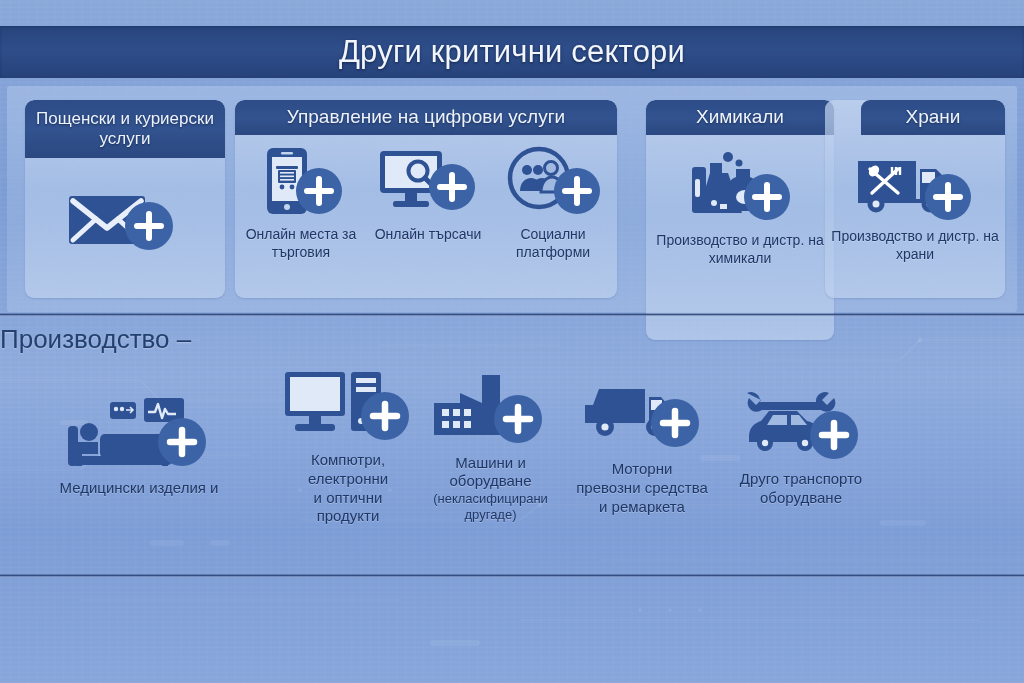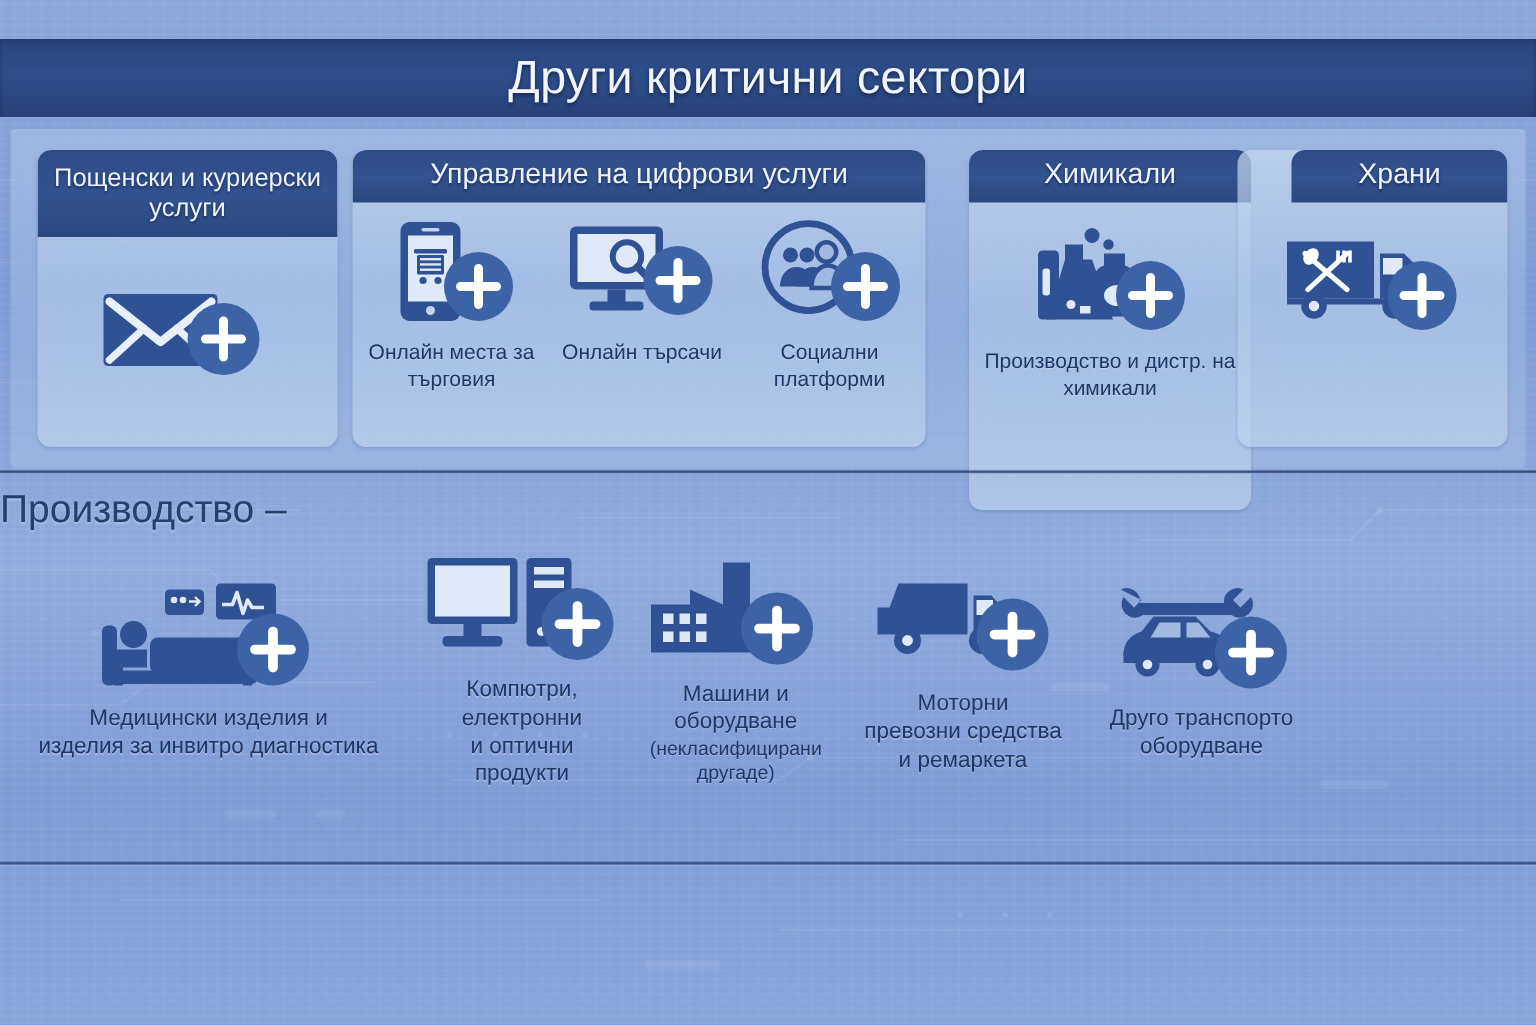--- a/index.html
+++ b/index.html
@@ -268,20 +268,21 @@
                 <path d="M42 18 L16 42"></path>
               </g>
               <g fill="#ffffff">
                 <ellipse cx="18" cy="20" rx="4.5" ry="6" transform="rotate(40 18 20)"></ellipse>
                 <path d="M40 16 v8 M44 16 v8 M36 16 v8" stroke="#ffffff" stroke-width="2.4"></path>
               </g>
               <circle cx="92" cy="46" r="23" fill="#3b63a6"></circle>
               <path d="M92 34 V58 M80 46 H104" stroke="#ffffff" stroke-width="6" stroke-linecap="round"></path>
             </svg>
           </span>
+          <span class="item-label" style="font-size:14px;">Производство и дистр. на храни</span>
         </div>
       </div>
     </div>
   </div>
 
   <div class="rule" style="top:313px;"></div>
 
   <div id="lower-section">
     <div id="section-title">Производство –</div>
 
@@ -304,21 +305,20 @@
             <rect x="36" y="40" width="72" height="24" rx="5" fill="#2e5294"></rect>
             <rect x="8" y="62" width="100" height="9" rx="4.5" fill="#2e5294"></rect>
             <rect x="12" y="58" width="6" height="14" fill="#2e5294"></rect>
             <rect x="98" y="58" width="6" height="14" fill="#2e5294"></rect>
             <circle cx="118" cy="48" r="24" fill="#3b63a6"></circle>
             <path d="M118 36 V60 M106 48 H130" stroke="#ffffff" stroke-width="6.5" stroke-linecap="round"></path>
           </svg>
         </span>
         <span class="item-label" style="font-size:15px;">
           <span class="lbl-sub">Медицински изделия и</span>
-          <span class="lbl-sub">изделия за инвитро диагностика</span>
         </span>
       </div>
 
       <div class="item" style="width:140px;">
         <span class="ico-wrap">
           <svg width="130" height="78" viewBox="0 0 130 78">
             <rect x="2" y="6" width="60" height="44" rx="3" fill="#2e5294"></rect>
             <rect x="7" y="11" width="50" height="34" fill="#dfe9f8"></rect>
             <rect x="26" y="50" width="12" height="9" fill="#2e5294"></rect>
             <rect x="12" y="58" width="40" height="7" rx="3" fill="#2e5294"></rect>

